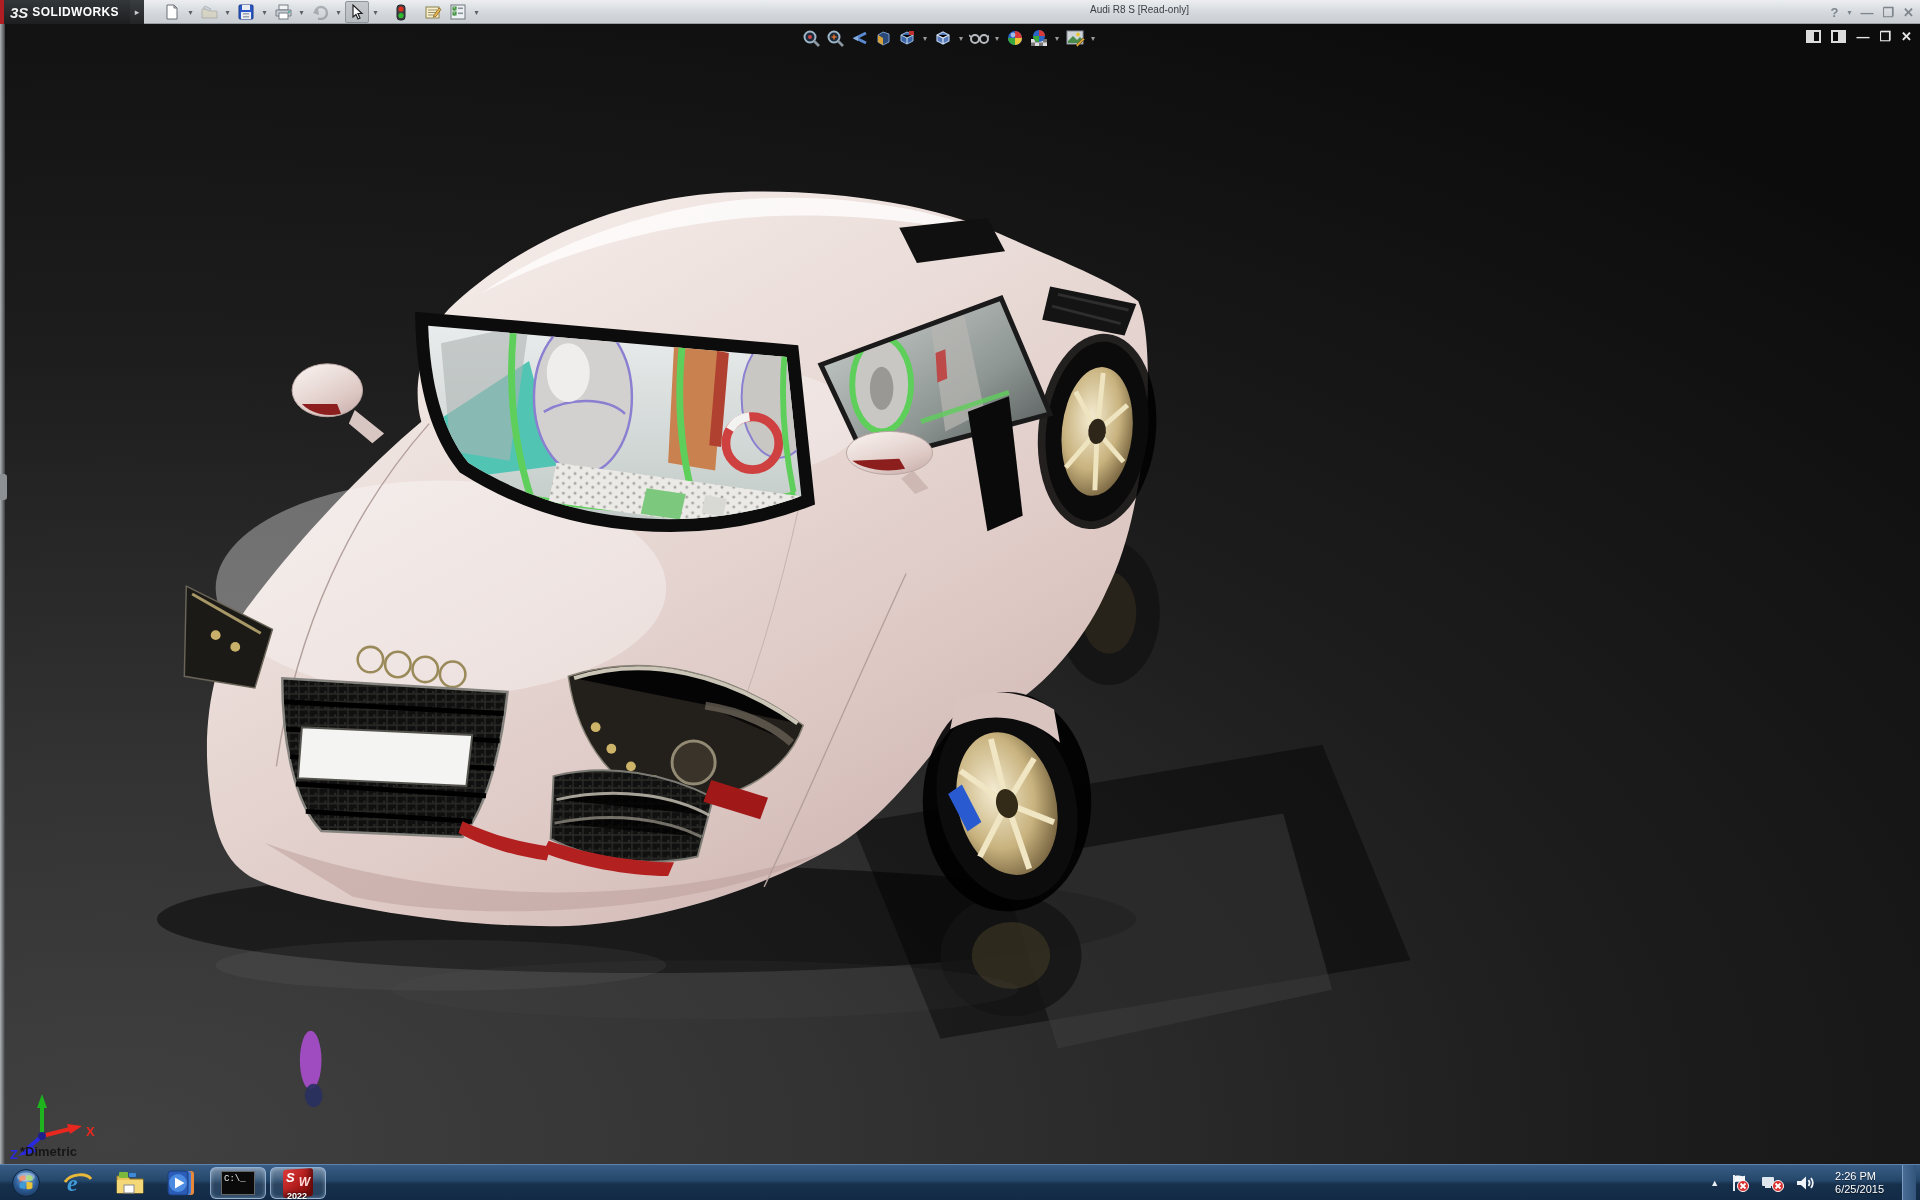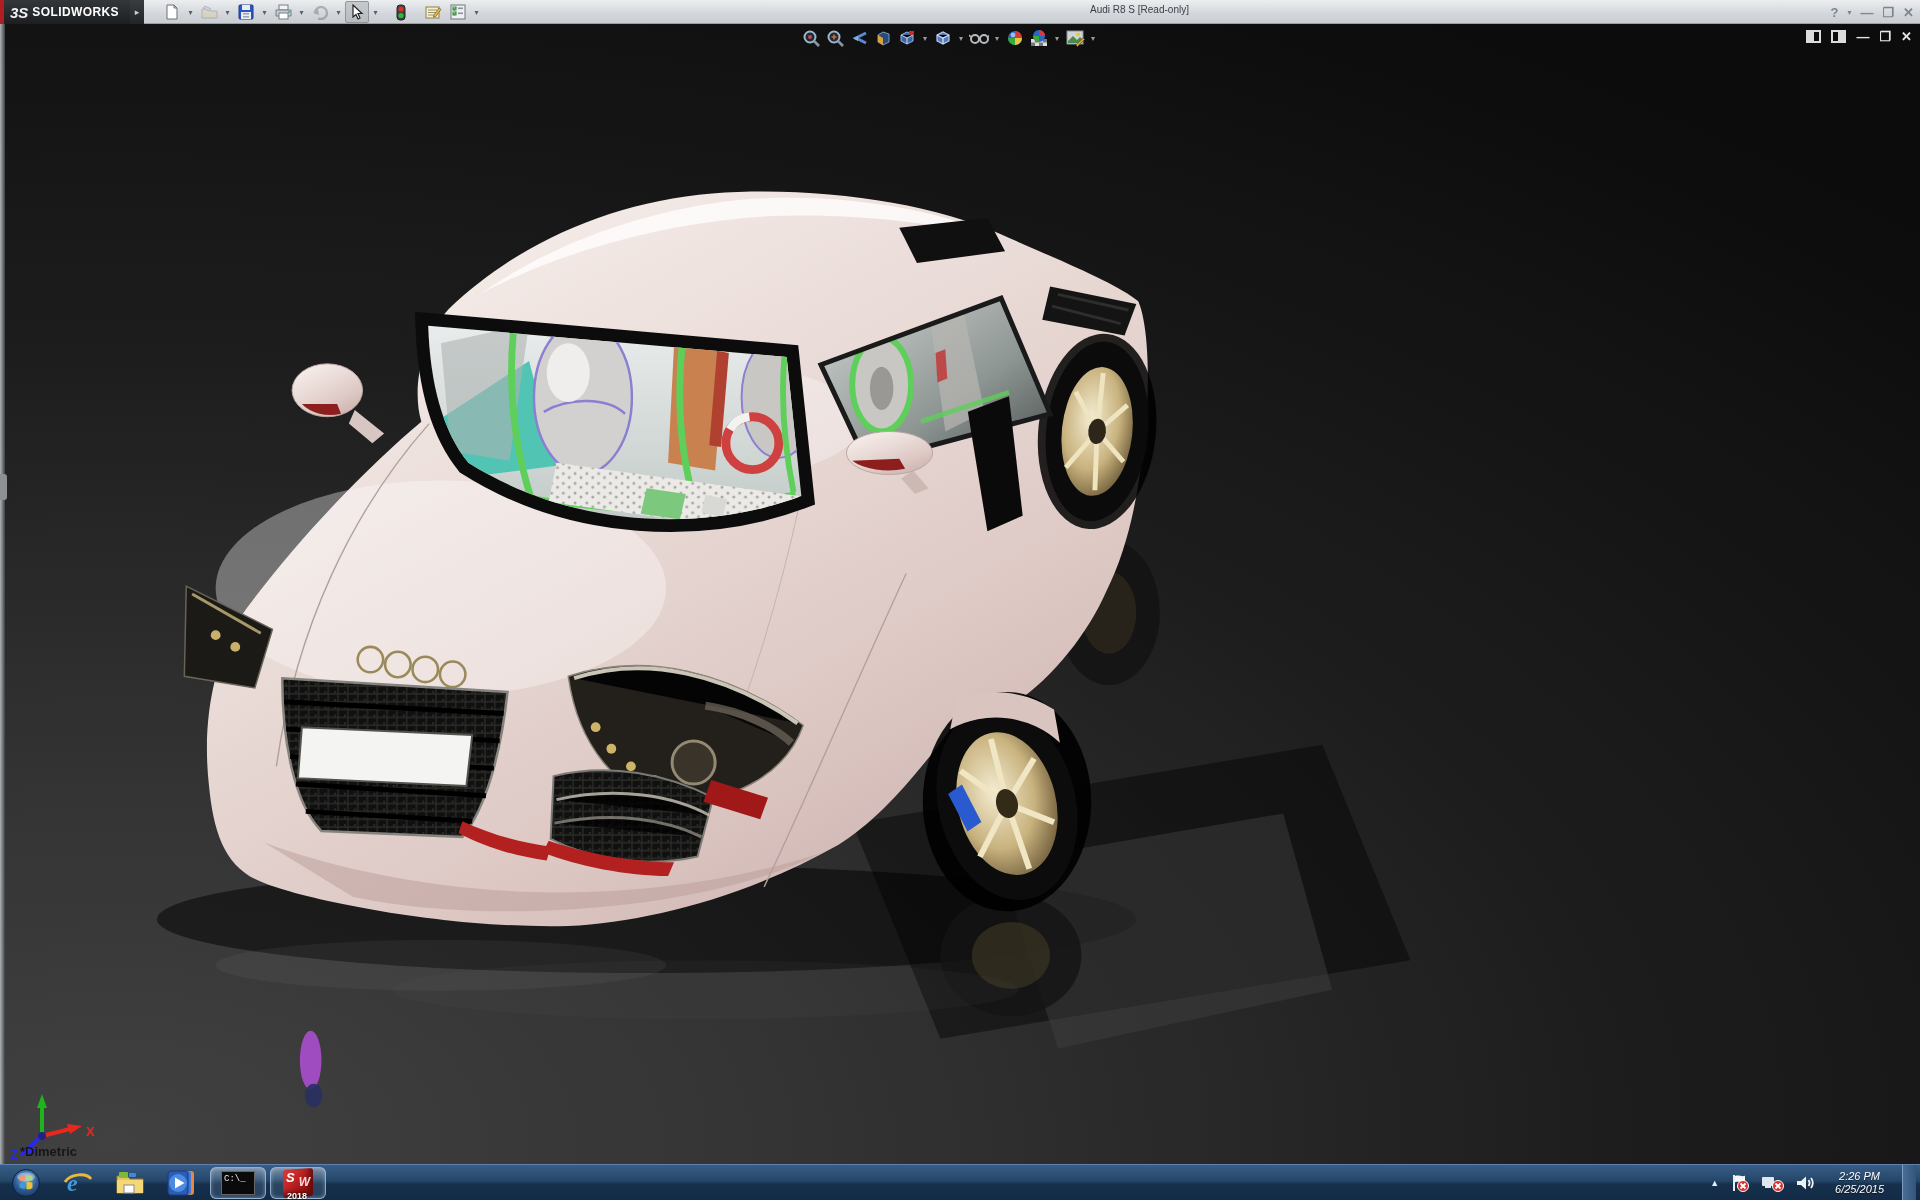--- a/index.html
+++ b/index.html
@@ -70,22 +70,22 @@
     color:#e8e8e8; font-family:"Liberation Mono", monospace; font-size:9px; padding:2px 2px; }
   .sw-cube { position:relative; width:30px; height:28px; }
   .sw-cube .cube { position:absolute; inset:0; background:linear-gradient(135deg,#e23b3b,#a01212 70%);
     border-radius:3px; transform:skewY(-4deg); box-shadow:inset -4px -4px 6px rgba(0,0,0,.4); }
   .sw-cube .s { position:absolute; left:3px; top:1px; color:#fff; font-weight:bold; font-size:13px; font-style:italic; }
   .sw-cube .w { position:absolute; right:3px; top:6px; color:#ffd9d9; font-weight:bold; font-size:12px; font-style:italic; }
   .sw-cube .yr { position:absolute; left:4px; bottom:-4px; color:#fff; font-weight:bold; font-size:9px;
     text-shadow:0 0 2px #000; }
   .tray { margin-left:auto; display:flex; align-items:center; gap:10px; padding-right:4px; }
   .tray-arrow { color:#e8eef4; font-size:9px; }
-  .clock { text-align:center; color:#fff; font-size:11px; line-height:13px; text-shadow:0 1px 1px rgba(0,0,0,.6);
-    padding:0 8px;font-style:italic; }
+  .clock { text-align:left; color:#fff; font-size:11px; line-height:13px; text-shadow:0 1px 1px rgba(0,0,0,.6);
+    padding:0 8px; }
   .show-desktop { width:14px; height:36px; background:linear-gradient(90deg,#4a6d95,#33557c);
     border-left:1px solid #7b9cc0; }
 </style>
 </head>
 <body>
 
 <div class="titlebar">
   <div class="brand-accent"></div>
   <div class="brand">
     <span class="logo3s">3S</span>
@@ -562,21 +562,21 @@
   <div class="task-btn">
     <div class="cmd-face">
       <span>C:\_</span>
     </div>
   </div>
   <div class="task-btn">
     <div class="sw-cube">
       <div class="cube"></div>
       <span class="s">S</span>
       <span class="w">W</span>
-      <span class="yr">2018</span>
+      <span class="yr">2022</span>
     </div>
   </div>
 
   <div class="tray">
     <span class="tray-arrow">▲</span>
     <svg width="22" height="20">
       <path d="M5,2 L5,18" stroke="#e8eef4" stroke-width="2"></path>
       <path d="M6,3 C10,1.5 12,4 16,2.8 L16,9 C12,10.2 10,7.8 6,9.2 Z" fill="#f4f8fc"></path>
       <circle cx="14" cy="13" r="5.5" fill="#d83030" stroke="#fff" stroke-width="1"></circle>
       <path d="M11.5,10.5 L16.5,15.5 M16.5,10.5 L11.5,15.5" stroke="#fff" stroke-width="1.8"></path>

